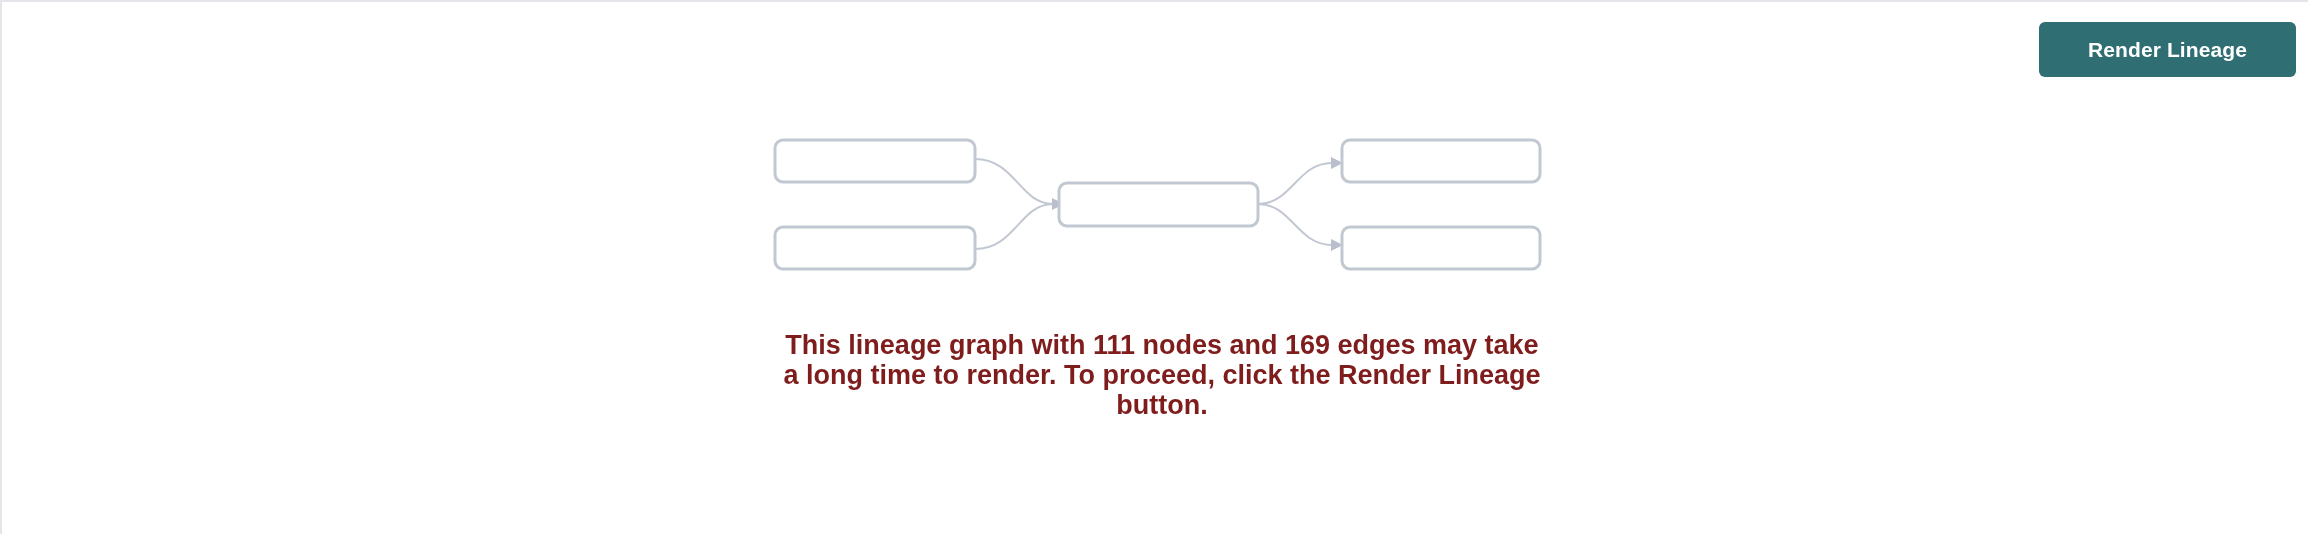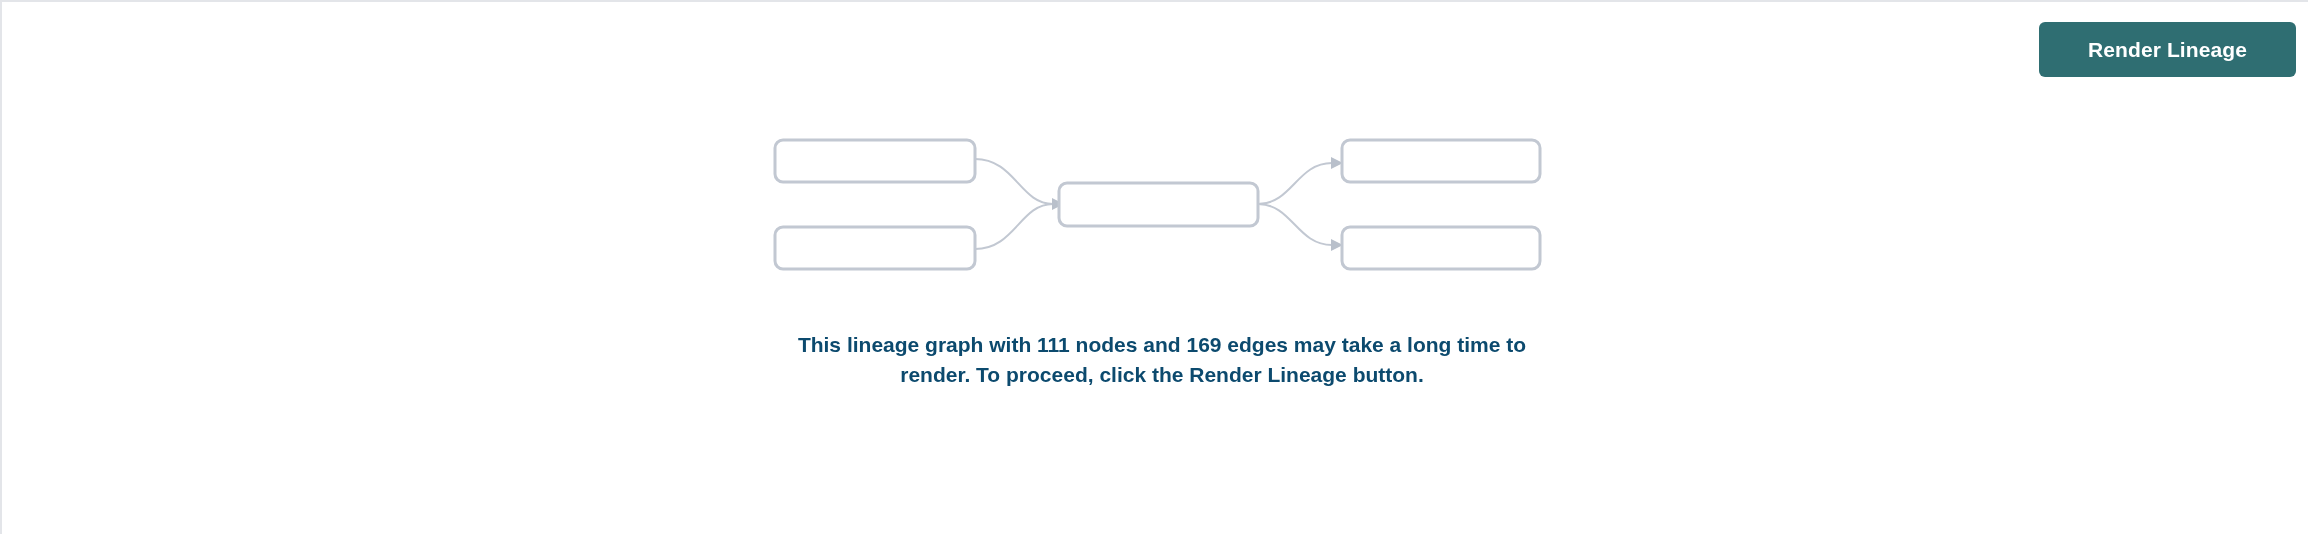--- a/index.html
+++ b/index.html
@@ -77,24 +77,24 @@
   }
 
   
   .lineage-message {
     position: absolute;
     left: 774px;
     top: 328px;
     width: 772px;
     text-align: center;
     font-family: "Liberation Sans", sans-serif;
-    font-size: 21px;
+    font-size: 27px;
     font-weight: bold;
     line-height: 30px;
-    color: #0c4a6e;
+    color: #7f1d1d;
   }
 </style>
 </head>
 <body>
 
 <div class="lineage-empty-panel">
 
   <button class="render-button">Render Lineage</button>
 
   <div class="lineage-illustration">

